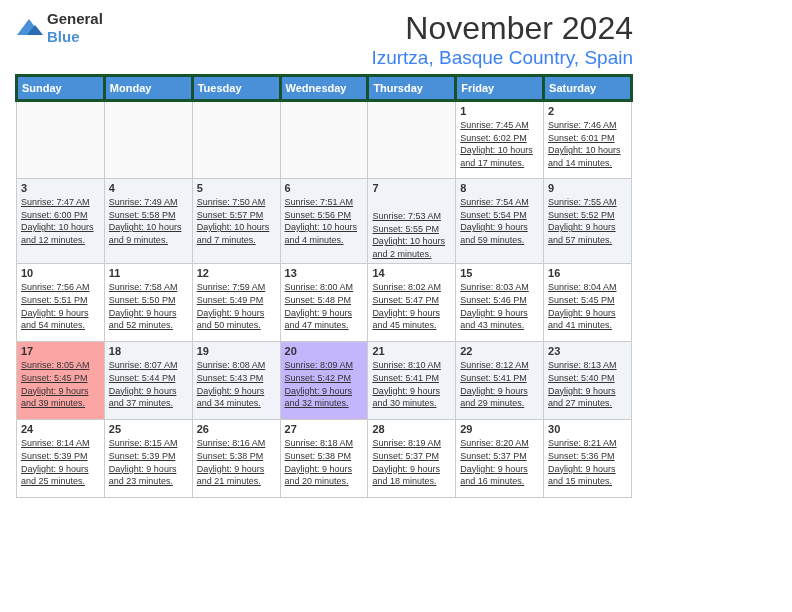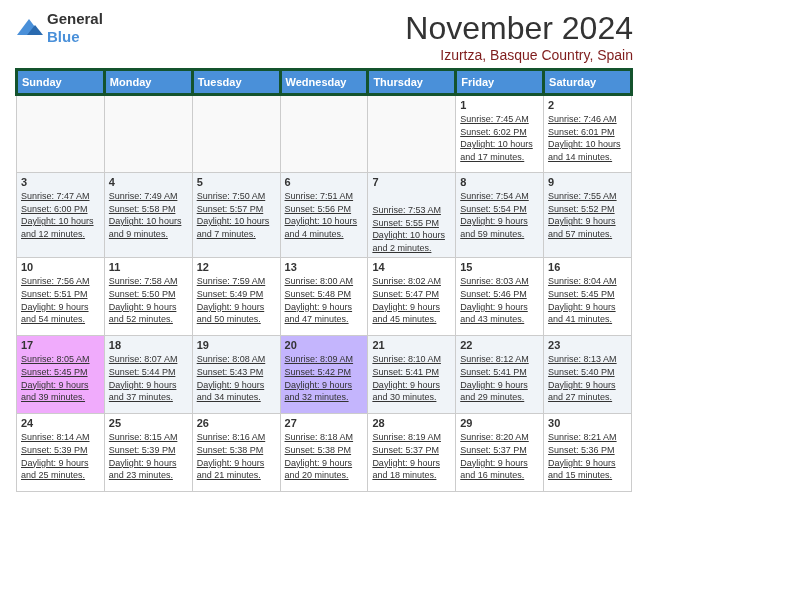--- a/index.html
+++ b/index.html
@@ -31,22 +31,22 @@
     }
     .title-block {
       text-align: right;
     }
     .month-title {
       font-size: 32px;
       font-weight: normal;
       color: #333;
     }
     .location {
-      font-size: 14px;
-      color: #7f1d1d;
+      font-size: 19px;
+      color: #3b82f6;
     }
     table {
       width: 100%;
       border-collapse: collapse;
       table-layout: fixed;
     }
     th {
       background-color: #4a90d9;
       color: #fff;
       font-size: 11px;
@@ -221,21 +221,21 @@
 Daylight: 9 hours and 43 minutes.</div>
           </td>
           <td>
             <div class="day-number">16</div>
             <div class="day-info" style="white-space: pre-line;">Sunrise: 8:04 AM
 Sunset: 5:45 PM
 Daylight: 9 hours and 41 minutes.</div>
           </td>
         </tr>
         <tr>
-          <td style="background: #f0abfc;">
+          <td style="background: #fca5a5;">
             <div class="day-number">17</div>
             <div class="day-info" style="white-space: pre-line;">Sunrise: 8:05 AM
 Sunset: 5:45 PM
 Daylight: 9 hours and 39 minutes.</div>
           </td>
           <td style="background: rgb(240, 244, 248);">
             <div class="day-number">18</div>
             <div class="day-info" style="white-space: pre-line;">Sunrise: 8:07 AM
 Sunset: 5:44 PM
 Daylight: 9 hours and 37 minutes.</div>

